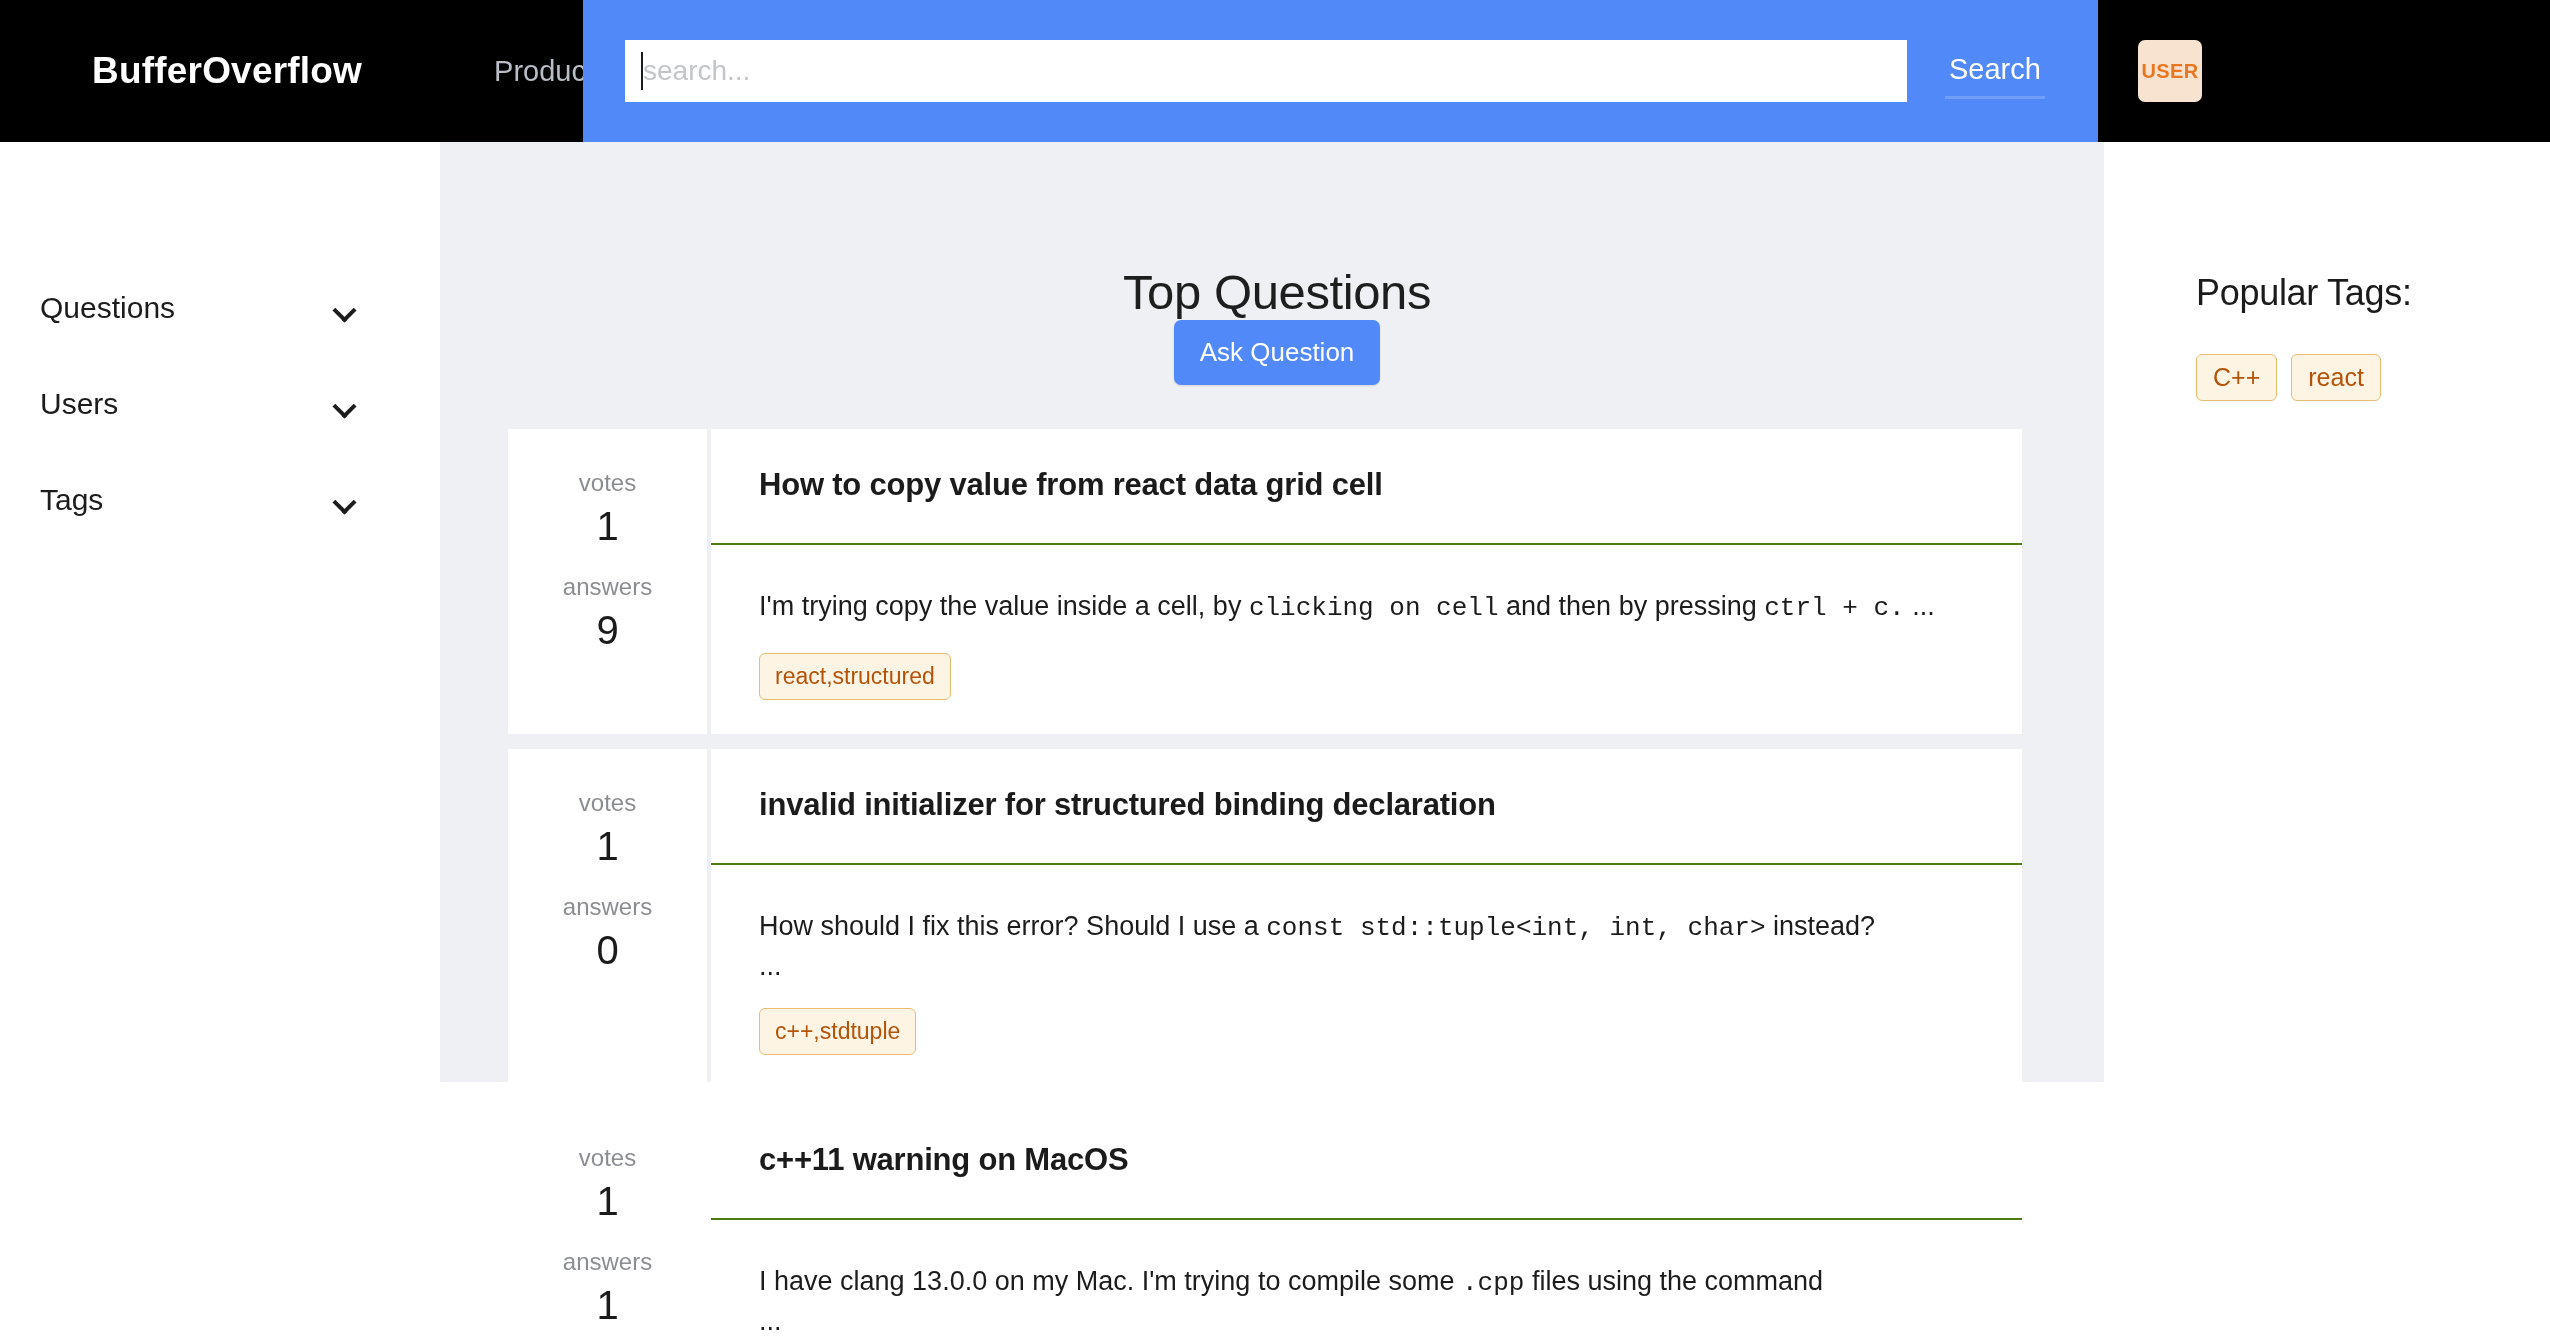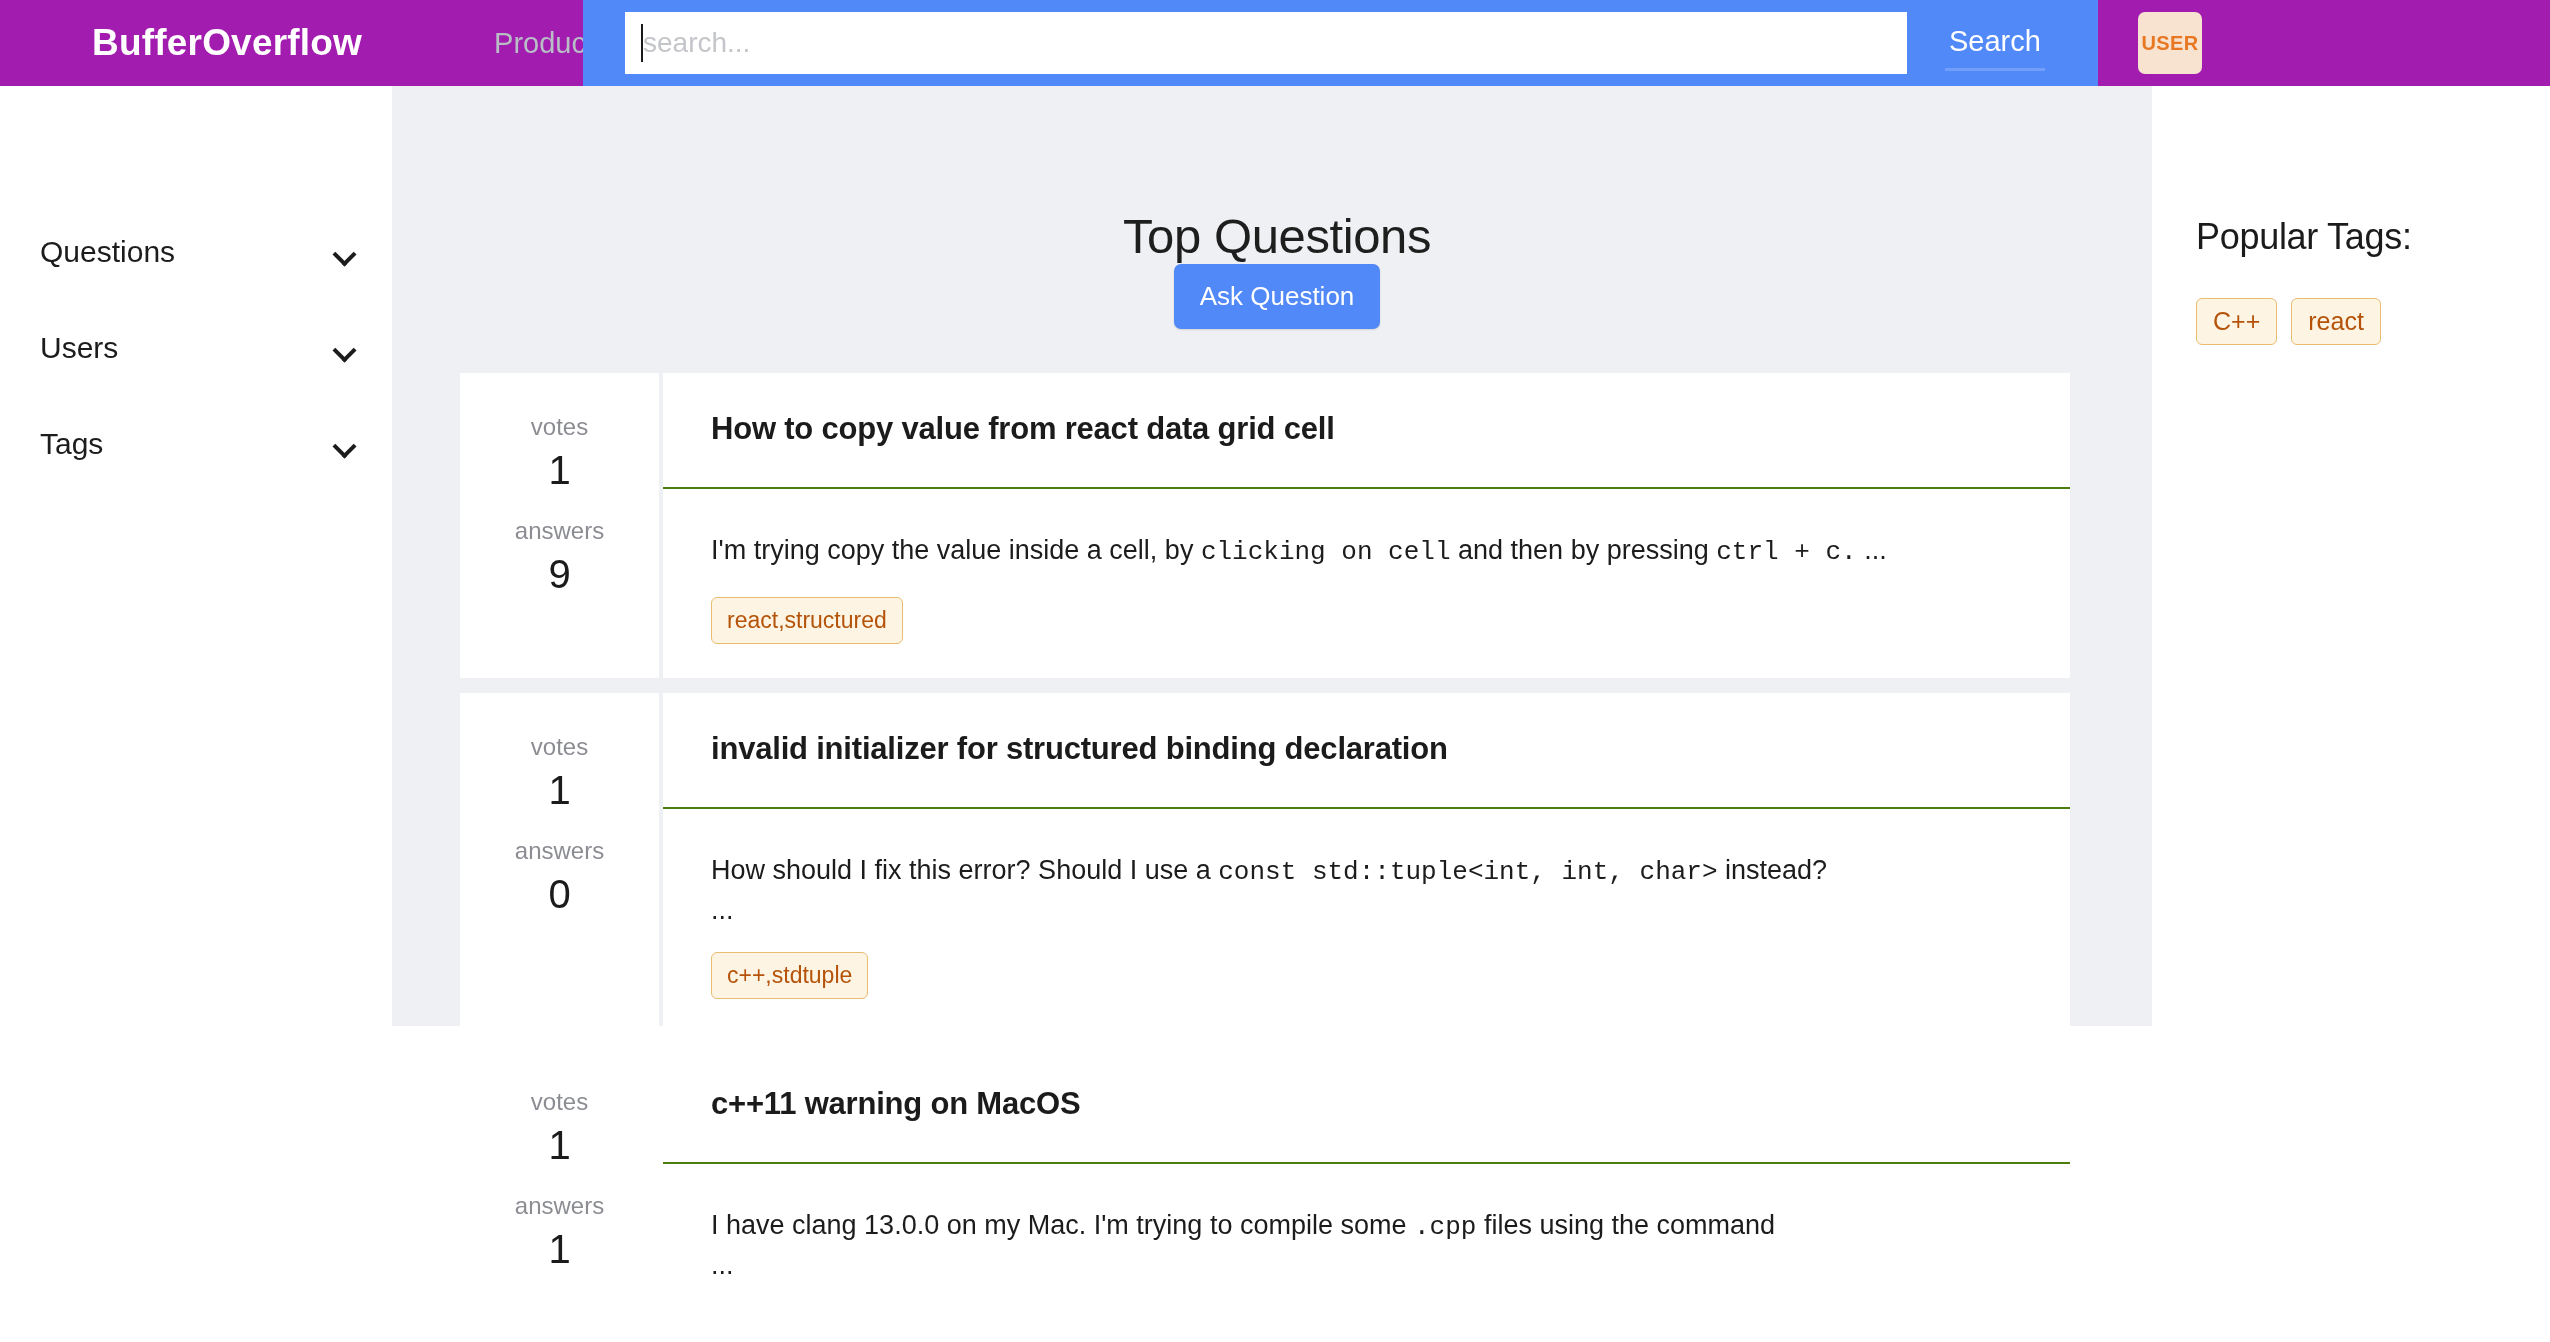--- a/index.html
+++ b/index.html
@@ -6,22 +6,22 @@
   html, body {
     width: 2550px; height: 1342px;
     font-family: "Liberation Sans", sans-serif;
     background: #ffffff;
     overflow: hidden;
   }
 
   
   .header {
     position: relative;
-    height: 86px;
-    background: #a21caf;
+    height: 142px;
+    background: #000000;
     display: flex;
     align-items: stretch;
   }
   .brand-zone {
     width: 583px;
     display: flex;
     align-items: center;
     flex-shrink: 0;
   }
   .brand {
@@ -97,21 +97,21 @@
     color: #e87722;
     font-size: 20px;
     font-weight: 600;
     display: flex;
     align-items: center;
     justify-content: center;
     letter-spacing: .3px;
   }
 
   
-  .shell { display: flex; height: 940px; }
+  .shell { display: flex; height: 940px; gap: 48px; }
 
   .sidebar {
     width: 392px;
     background: #ffffff;
     flex-shrink: 0;
     padding-top: 118px;
   }
   .side-item {
     height: 96px;
     display: flex;

